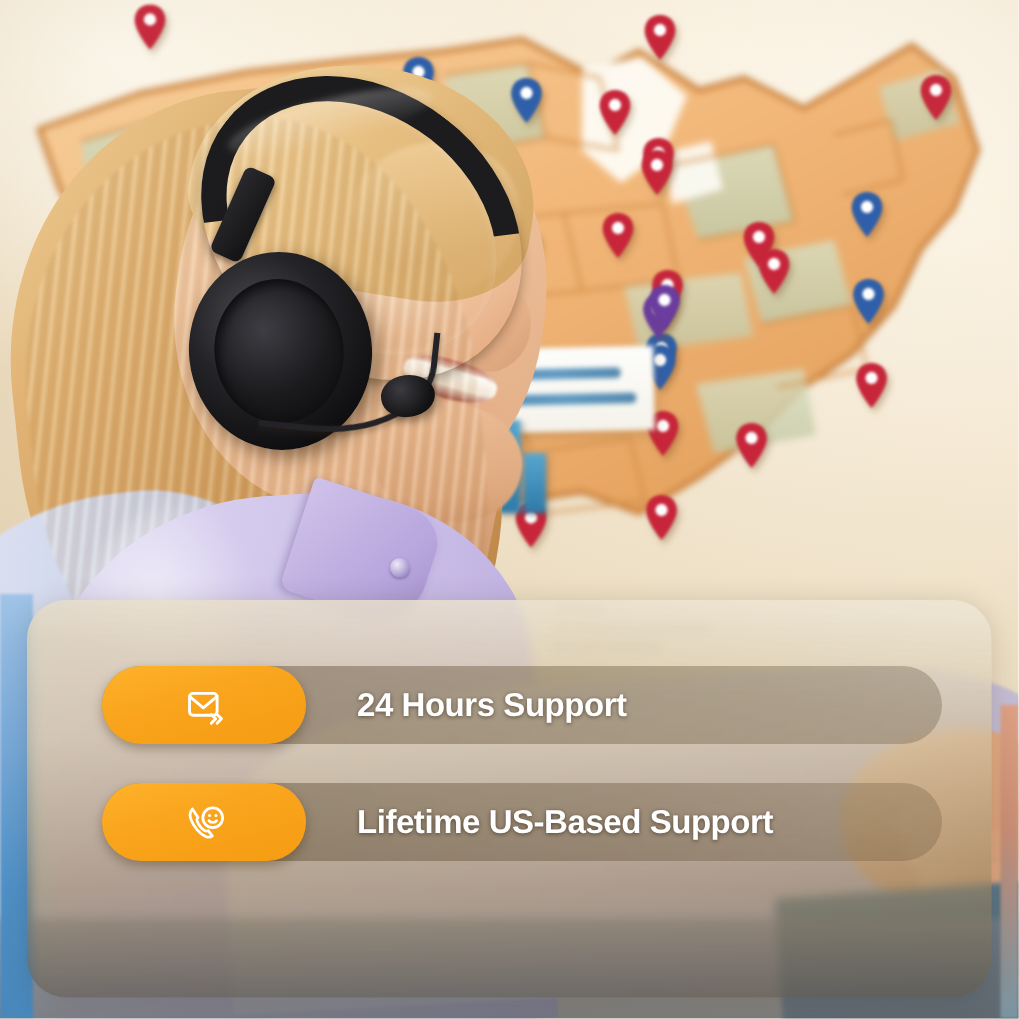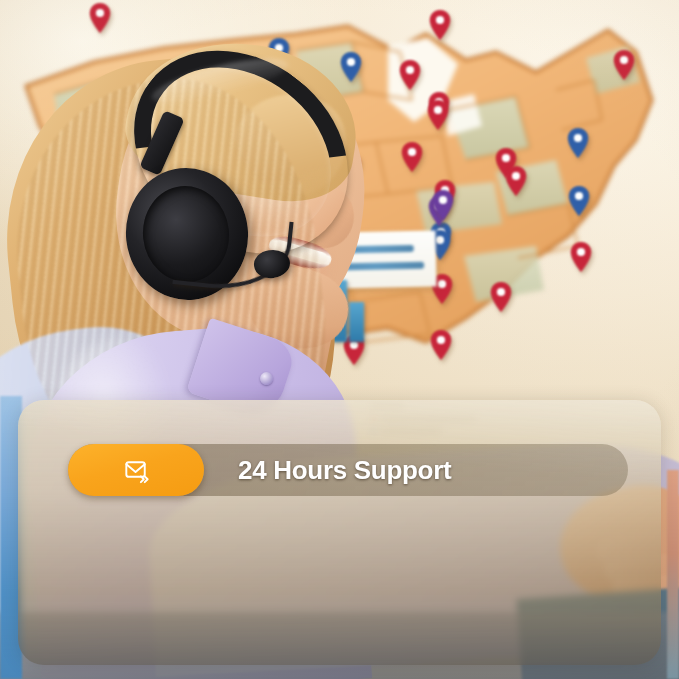--- a/index.html
+++ b/index.html
@@ -543,21 +543,21 @@
     display: block;
   }
 
   .feature-label {
     position: relative;
     z-index: 2;
     margin-left: 34px;
     color: #ffffff;
     font-family: "Liberation Sans", sans-serif;
     font-weight: bold;
-    font-size: 26px;
+    font-size: 22px;
     letter-spacing: -.3px;
     white-space: nowrap;
     text-shadow: 0 1px 3px rgba(30,18,4,.55);
   }
 </style>
 </head>
 <body>
 
 <div class="stage">
 
@@ -851,18 +851,33 @@
           <svg viewBox="0 0 32 32" fill="none" stroke="#ffffff" stroke-width="2" stroke-linecap="round" stroke-linejoin="round">
             <rect x="5.5" y="7.5" width="19" height="15" rx="2.5"></rect>
             <path d="M5.5 9.5 L15 17.5 L24.5 9.5"></path>
             <path d="M20.5 22 L23.5 25 L20.5 28"></path>
             <path d="M24.5 22 L27.5 25 L24.5 28"></path>
           </svg>
         </div>
         <div class="feature-label">24 Hours Support</div>
       </div>
 
+      <div class="feature-row r2">
+        <div class="row-bar"></div>
+        <div class="icon-pill">
+          <svg viewBox="0 0 32 32" fill="none" stroke="#ffffff" stroke-width="1.9" stroke-linecap="round" stroke-linejoin="round">
+            <path d="M7.5 6.5 C5.8 8.2 5.5 11 6.6 14 C8.2 18.6 12.4 23.4 16.6 25.4
+                     C18.4 26.2 20 26 21.2 25 L18.4 21.4 C17.6 21.9 16.8 21.9 16 21.4
+                     C13.8 20 11.6 17.2 10.8 14.8 C10.5 13.8 10.7 13 11.4 12.4 Z"></path>
+            <circle cx="21.5" cy="12.5" r="6.8"></circle>
+            <circle cx="19.3" cy="11" r="1.05" fill="#ffffff" stroke="none"></circle>
+            <circle cx="23.7" cy="11" r="1.05" fill="#ffffff" stroke="none"></circle>
+            <path d="M18.9 14.6 C19.8 16.2 23.2 16.2 24.1 14.6"></path>
+          </svg>
+        </div>
+        <div class="feature-label">Lifetime US-Based Support</div>
+      </div>
 
 
     </div>
   </div>
 
 </div>
 
 </body></html>

